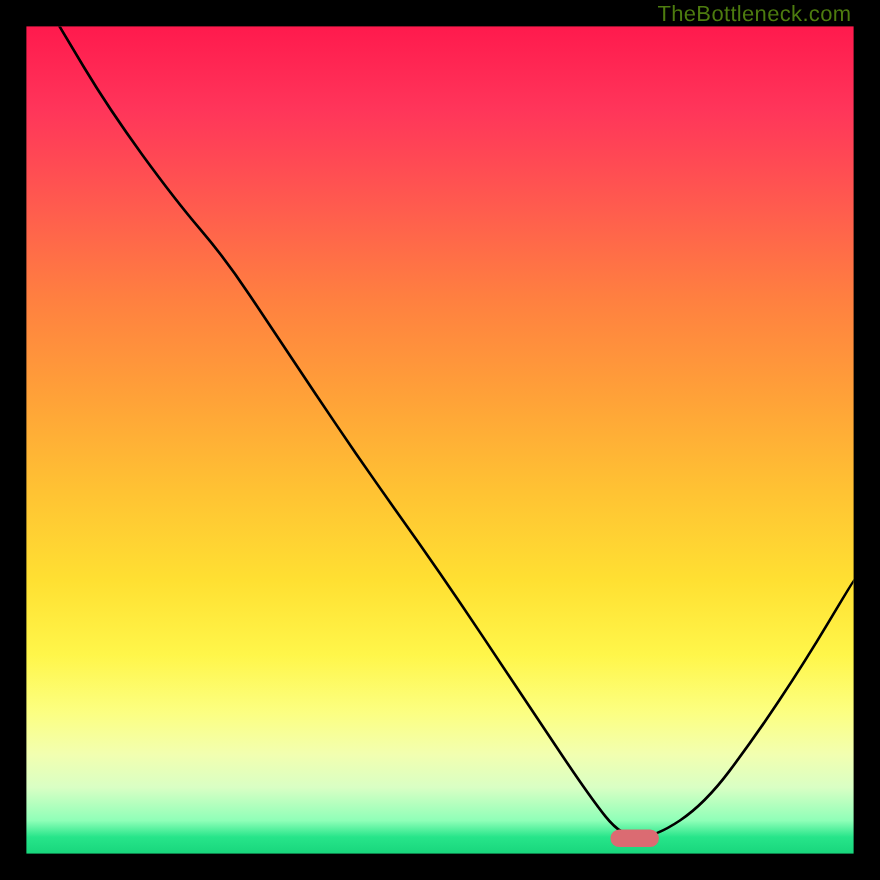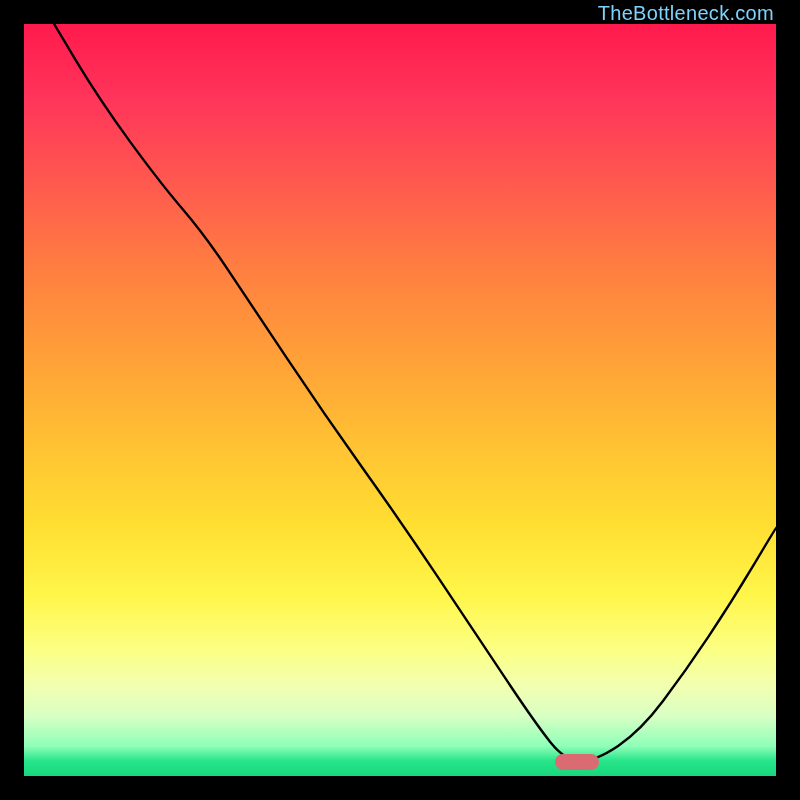--- a/index.html
+++ b/index.html
@@ -32,21 +32,21 @@
       #d9ffc4 92%,
       #8fffb8 96%,
       #27e58a 98%,
       #18d67c 100%
     );
   }
   .watermark {
     position: absolute;
     top: 2px;
     right: 26px;
-    color: #7dd3fc;
+    color: #4d7c0f;
     font-size: 20px;
     font-weight: 400;
     letter-spacing: 0.3px;
     user-select: none;
   }
   svg.plot {
     position: absolute;
     left: 0;
     top: 0;
     width: 752px;

